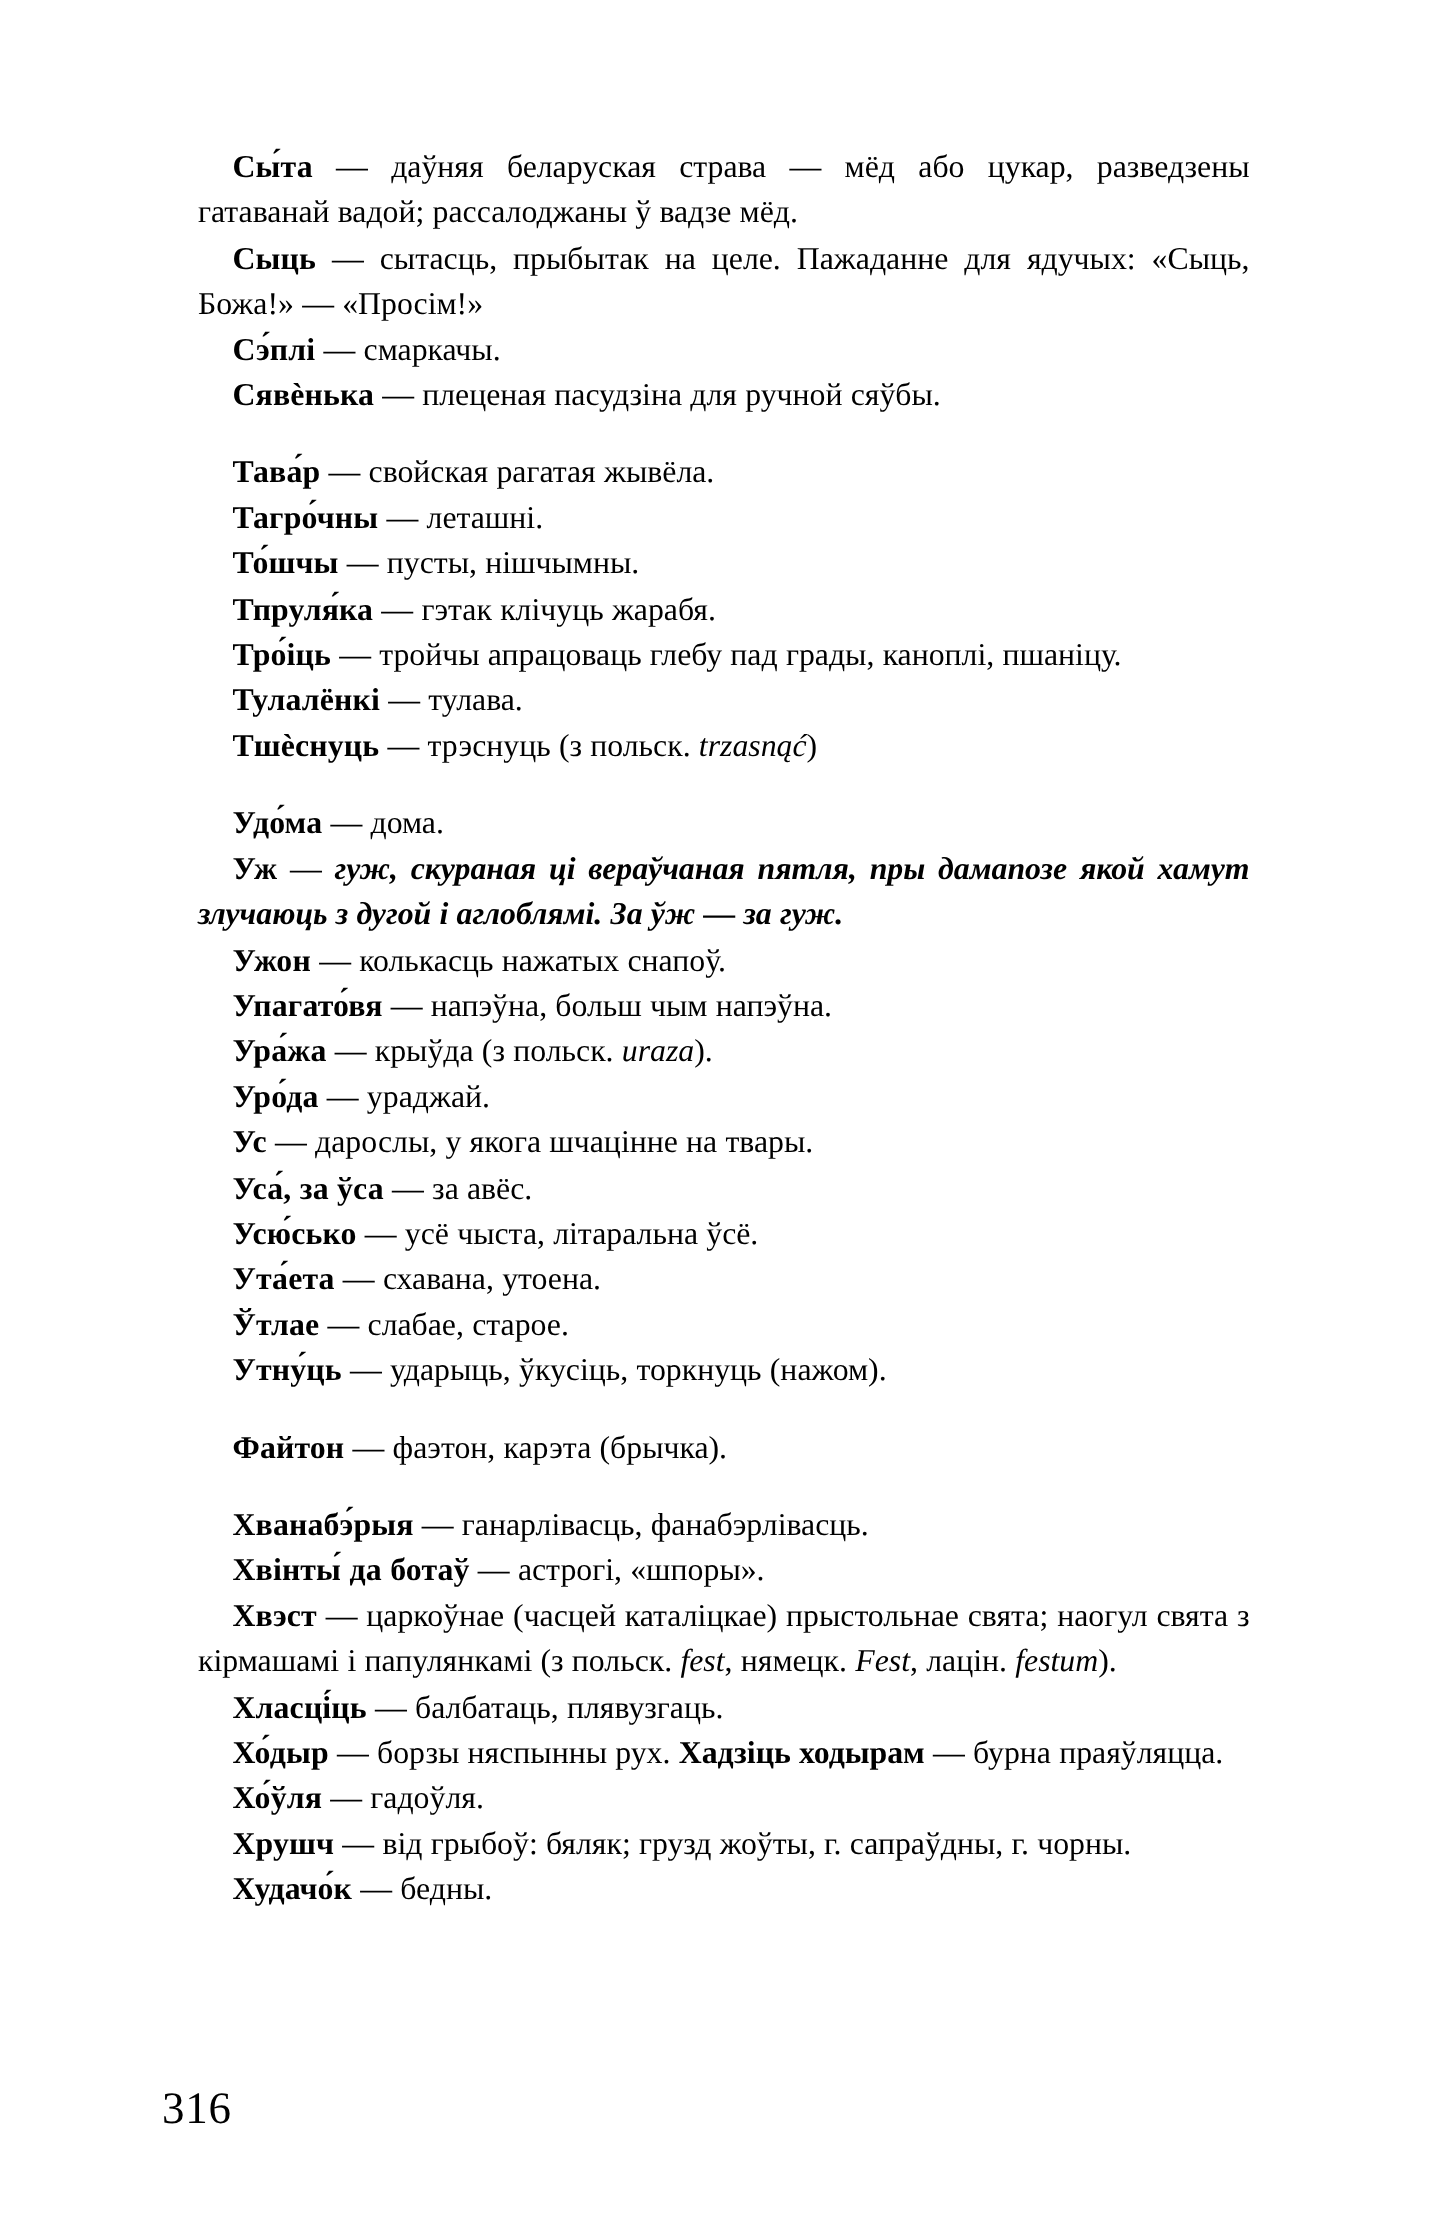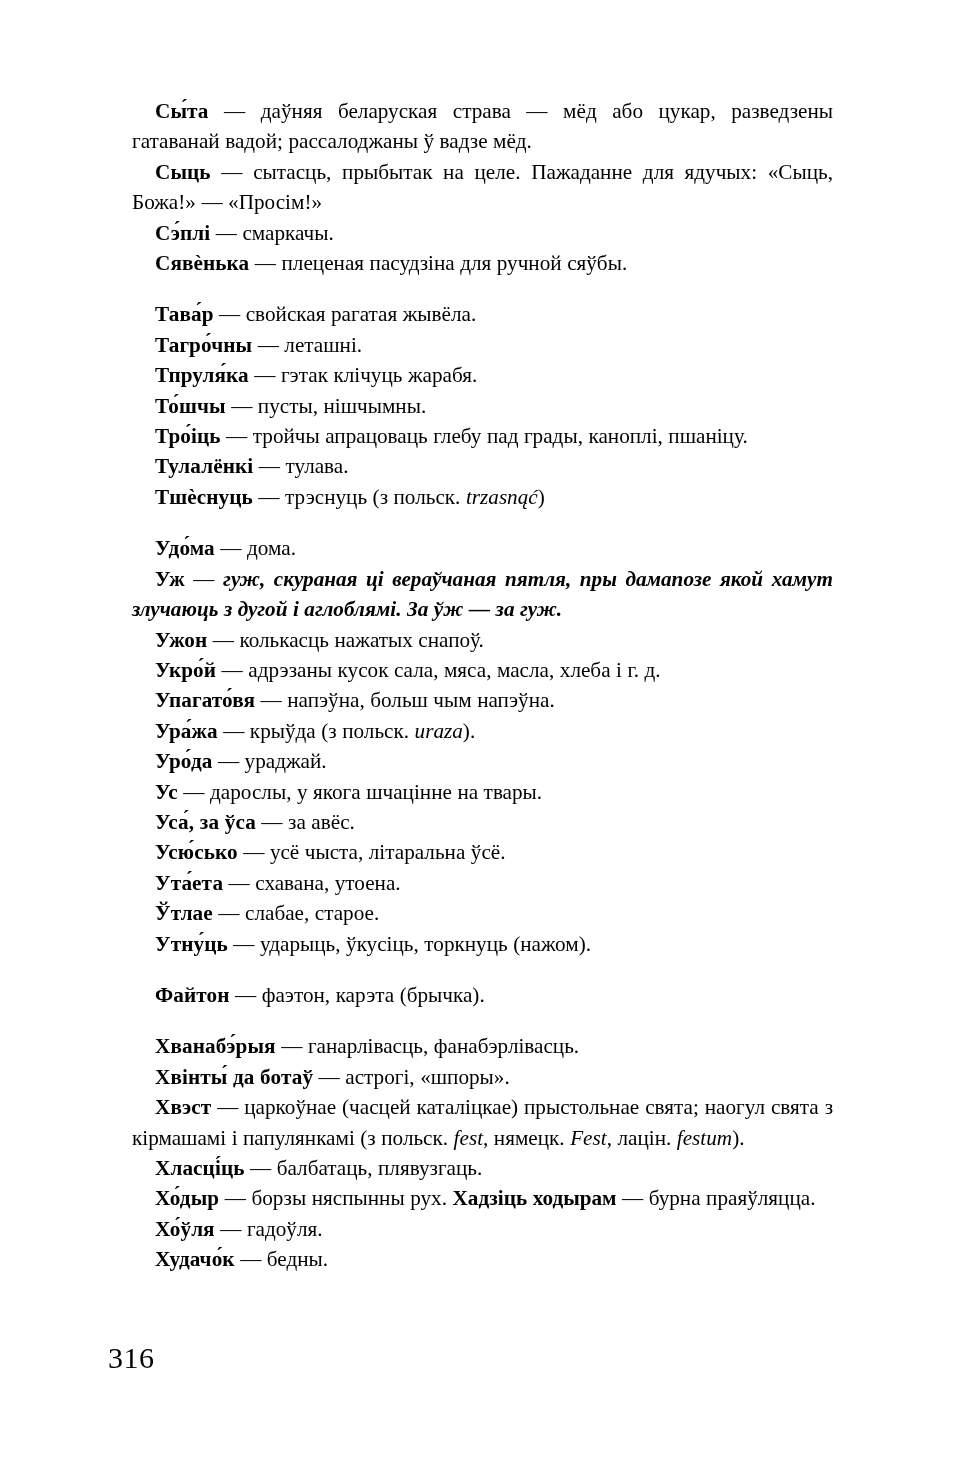--- a/index.html
+++ b/index.html
@@ -61,21 +61,21 @@
   .bodybold {
     font-weight: bold;
     font-style: italic;
   }
   .dash {
     font-weight: normal;
   }
   .folio {
     position: absolute;
     left: 108px;
-    top: 1343px;
+    top: 1391px;
     font-size: 30px;
     line-height: 1;
     font-family: "Liberation Serif", "DejaVu Serif", serif;
     letter-spacing: 0.5px;
   }
 </style>
 </head>
 <body>
 
 <div class="page">
@@ -85,32 +85,31 @@
     <div class="entry-group">
       <p class="entry"><span class="hw">Сы́та</span><span class="dash"> — </span><span>даўняя беларуская страва — мёд або цукар, разведзены гатаванай вадой; рассалоджаны ў вадзе мёд.</span></p>
       <p class="entry"><span class="hw">Сыць</span><span class="dash"> — </span><span>сытасць, прыбытак на целе. Пажаданне для ядучых: «Сыць, Божа!» — «Просім!»</span></p>
       <p class="entry"><span class="hw">Сэ́плі</span><span class="dash"> — </span><span>смаркачы.</span></p>
       <p class="entry"><span class="hw">Сявѐнька</span><span class="dash"> — </span><span>плеценая пасудзіна для ручной сяўбы.</span></p>
     </div>
 
     <div class="entry-group">
       <p class="entry"><span class="hw">Тава́р</span><span class="dash"> — </span><span>свойская рагатая жывёла.</span></p>
       <p class="entry"><span class="hw">Тагро́чны</span><span class="dash"> — </span><span>леташні.</span></p>
+      <p class="entry"><span class="hw">То́шчы</span><span class="dash"> — </span><span>пусты, нішчымны.</span></p>
       <p class="entry"><span class="hw">Тпруля́ка</span><span class="dash"> — </span><span>гэтак клічуць жарабя.</span></p>
-      <p class="entry"><span class="hw">То́шчы</span><span class="dash"> — </span><span>пусты, нішчымны.</span></p>
       <p class="entry"><span class="hw">Тро́іць</span><span class="dash"> — </span><span>тройчы апрацоваць глебу пад грады, каноплі, пшаніцу.</span></p>
       <p class="entry"><span class="hw">Тулалёнкі</span><span class="dash"> — </span><span>тулава.</span></p>
       <p class="entry"><span class="hw">Тшѐснуць</span><span class="dash"> — </span><span>трэснуць (з польск. </span><span class="it">trzasnąć</span><span>)</span></p>
     </div>
 
     <div class="entry-group">
       <p class="entry"><span class="hw">Удо́ма</span><span class="dash"> — </span><span>дома.</span></p>
       <p class="entry"><span class="hw">Уж</span><span class="dash"> — </span><span class="bodybold">гуж, скураная ці вераўчаная пятля, пры дамапозе якой хамут злучаюць з дугой і аглоблямі. За ўж — за гуж.</span></p>
       <p class="entry"><span class="hw">Ужон</span><span class="dash"> — </span><span>колькасць нажатых снапоў.</span></p>
-      <p class="entry"><span class="hw">Укро́й</span><span class="dash"> — </span><span>адрэзаны кусок сала, мяса, масла, хлеба і г. д.</span></p>
       <p class="entry"><span class="hw">Упагато́вя</span><span class="dash"> — </span><span>напэўна, больш чым напэўна.</span></p>
       <p class="entry"><span class="hw">Ура́жа</span><span class="dash"> — </span><span>крыўда (з польск. </span><span class="it">uraza</span><span>).</span></p>
       <p class="entry"><span class="hw">Уро́да</span><span class="dash"> — </span><span>ураджай.</span></p>
       <p class="entry"><span class="hw">Ус</span><span class="dash"> — </span><span>дарослы, у якога шчацінне на твары.</span></p>
       <p class="entry"><span class="hw">Уса́, за ўса</span><span class="dash"> — </span><span>за авёс.</span></p>
       <p class="entry"><span class="hw">Усю́сько</span><span class="dash"> — </span><span>усё чыста, літаральна ўсё.</span></p>
       <p class="entry"><span class="hw">Ута́ета</span><span class="dash"> — </span><span>схавана, утоена.</span></p>
       <p class="entry"><span class="hw">Ўтлае</span><span class="dash"> — </span><span>слабае, старое.</span></p>
       <p class="entry"><span class="hw">Утну́ць</span><span class="dash"> — </span><span>ударыць, ўкусіць, торкнуць (нажом).</span></p>
     </div>
@@ -119,20 +118,21 @@
       <p class="entry"><span class="hw">Файтон</span><span class="dash"> — </span><span>фаэтон, карэта (брычка).</span></p>
     </div>
 
     <div class="entry-group">
       <p class="entry"><span class="hw">Хванабэ́рыя</span><span class="dash"> — </span><span>ганарлівасць, фанабэрлівасць.</span></p>
       <p class="entry"><span class="hw">Хвінты́ да ботаў</span><span class="dash"> — </span><span>астрогі, «шпоры».</span></p>
       <p class="entry"><span class="hw">Хвэст</span><span class="dash"> — </span><span>царкоўнае (часцей каталіцкае) прыстольнае свята; наогул свята з кірмашамі і папулянкамі (з польск. </span><span class="it">fest</span><span>, нямецк. </span><span class="it">Fest</span><span>, лацін. </span><span class="it">festum</span><span>).</span></p>
       <p class="entry"><span class="hw">Хласці́ць</span><span class="dash"> — </span><span>балбатаць, плявузгаць.</span></p>
       <p class="entry"><span class="hw">Хо́дыр</span><span class="dash"> — </span><span>борзы няспынны рух. </span><span class="hw-inline">Хадзіць ходырам</span><span> — бурна праяўляцца.</span></p>
       <p class="entry"><span class="hw">Хо́ўля</span><span class="dash"> — </span><span>гадоўля.</span></p>
+      <p class="entry"><span class="hw">Хрушч</span><span class="dash"> — </span><span>від грыбоў: бяляк; грузд жоўты, г. сапраўдны, г. чорны.</span></p>
       <p class="entry"><span class="hw">Худачо́к</span><span class="dash"> — </span><span>бедны.</span></p>
     </div>
 
   </div>
 
   <div class="folio">316</div>
 
 </div>
 
 </body></html>

